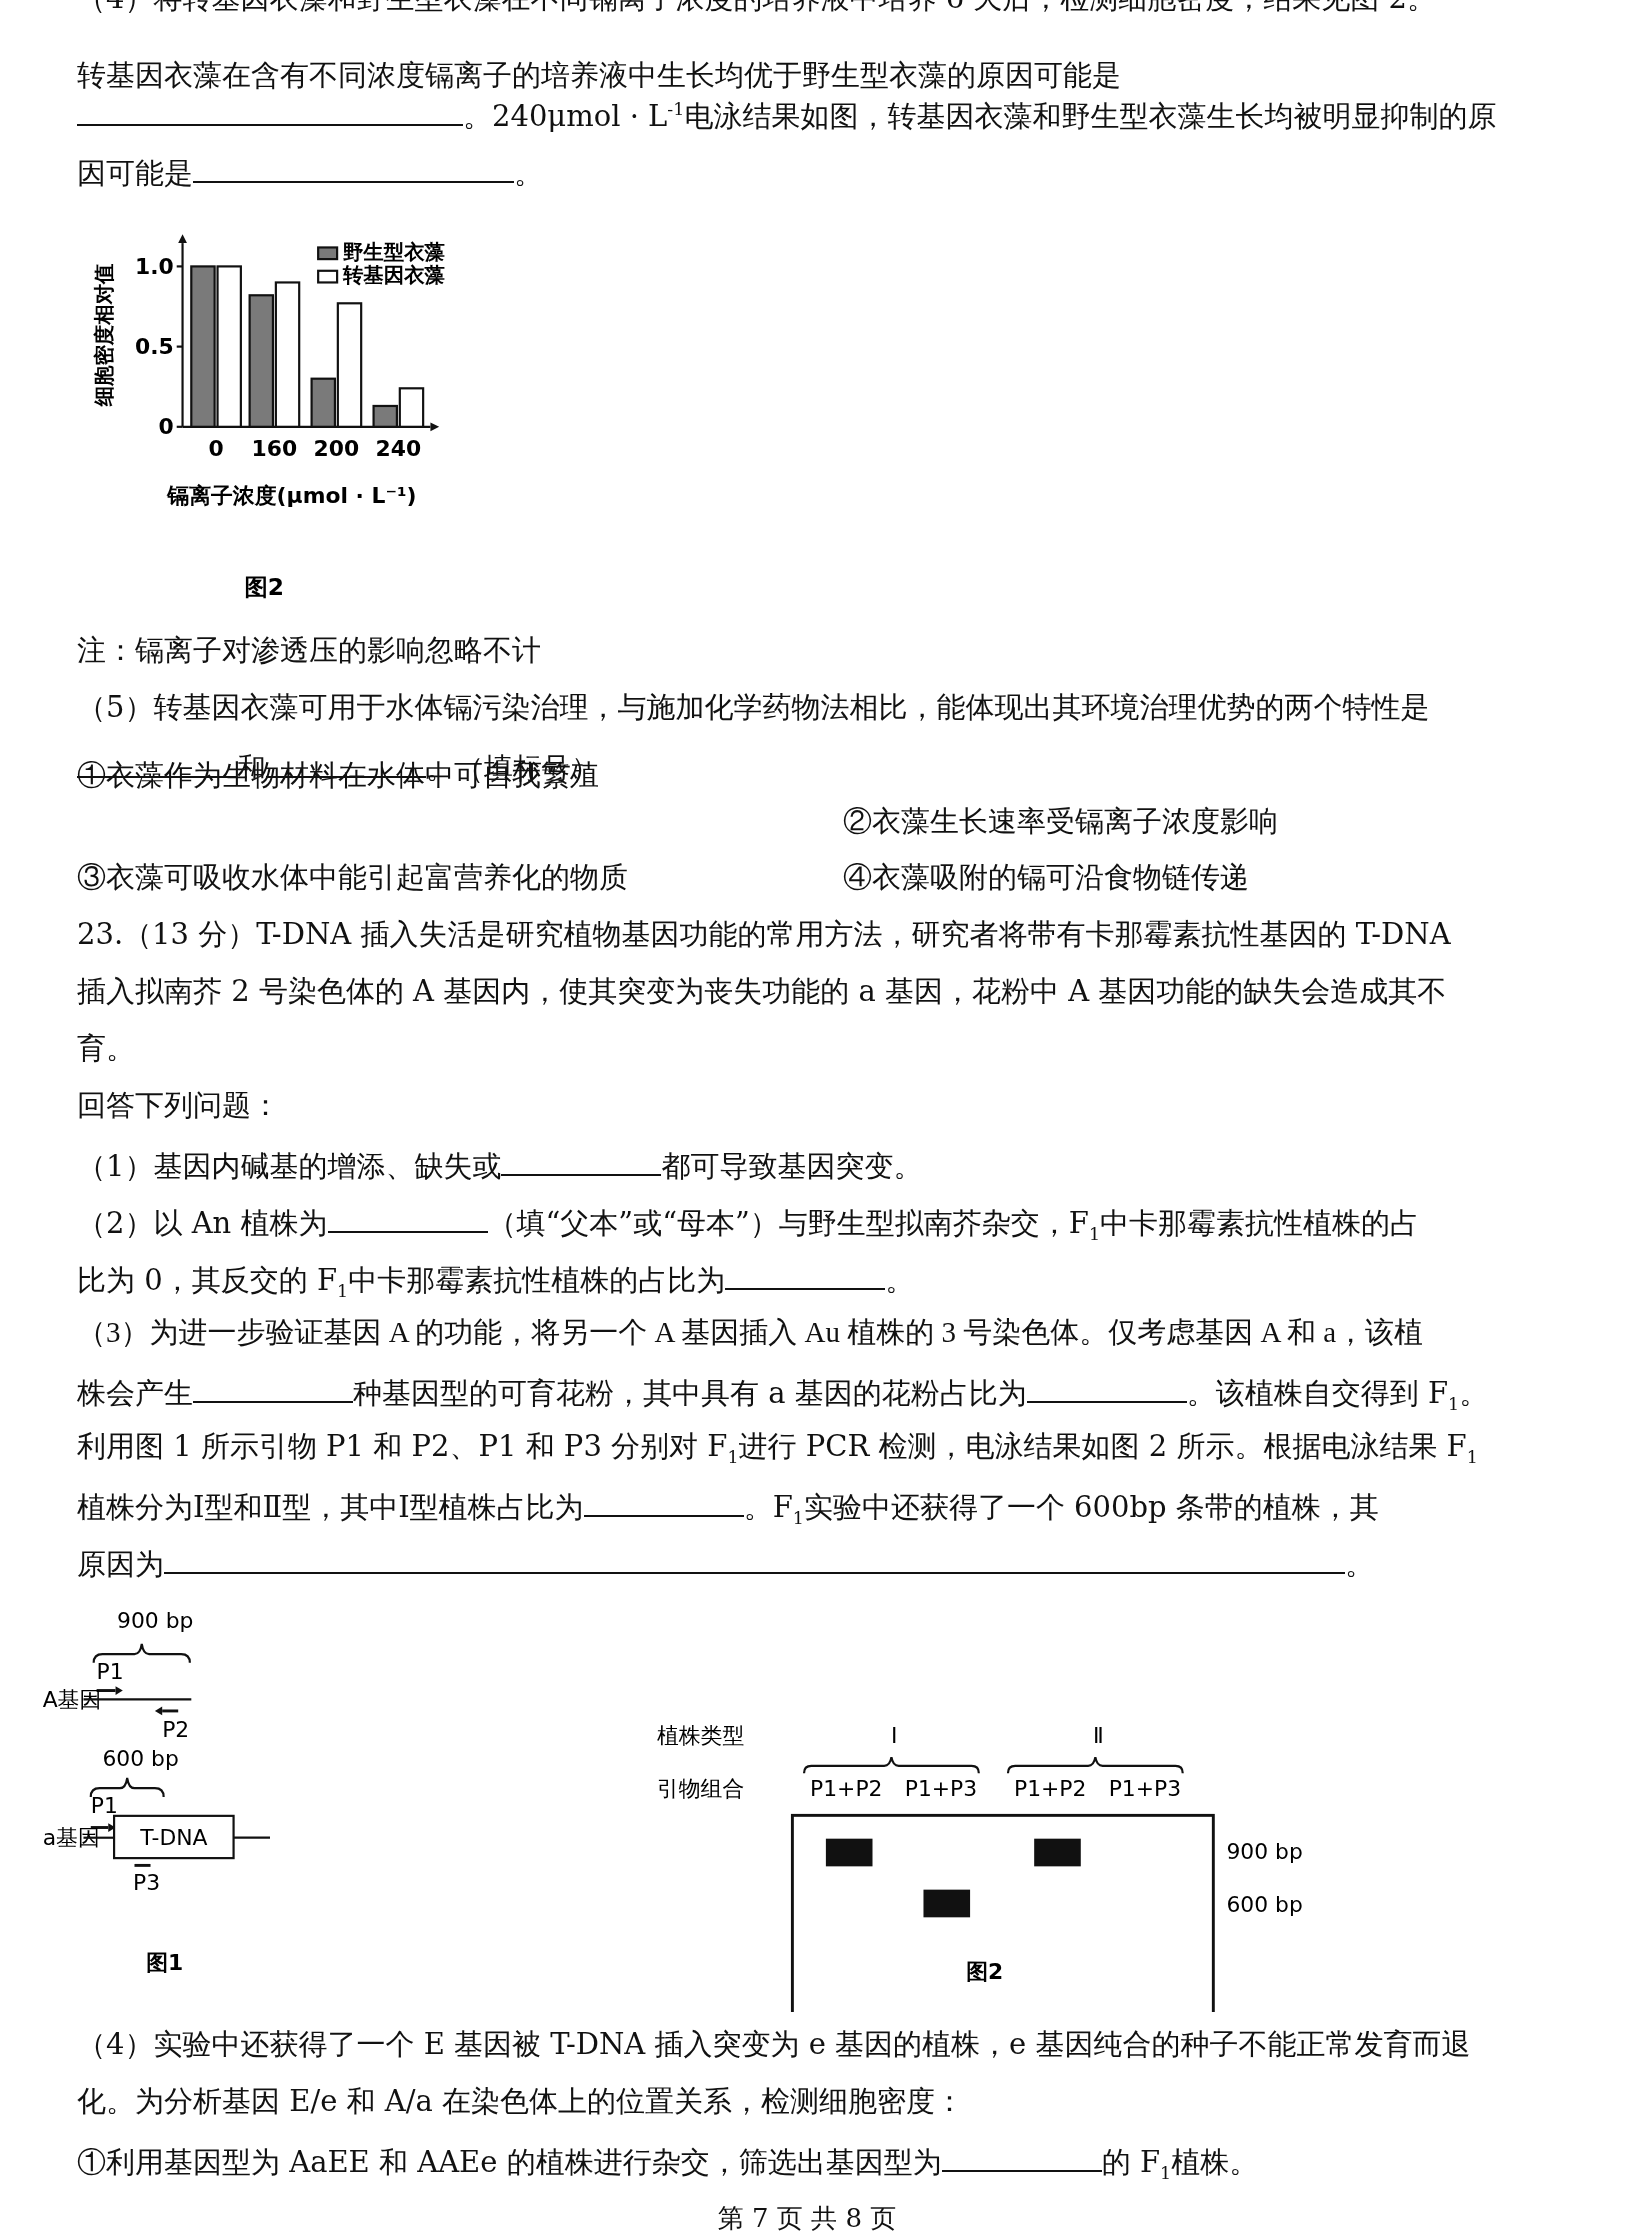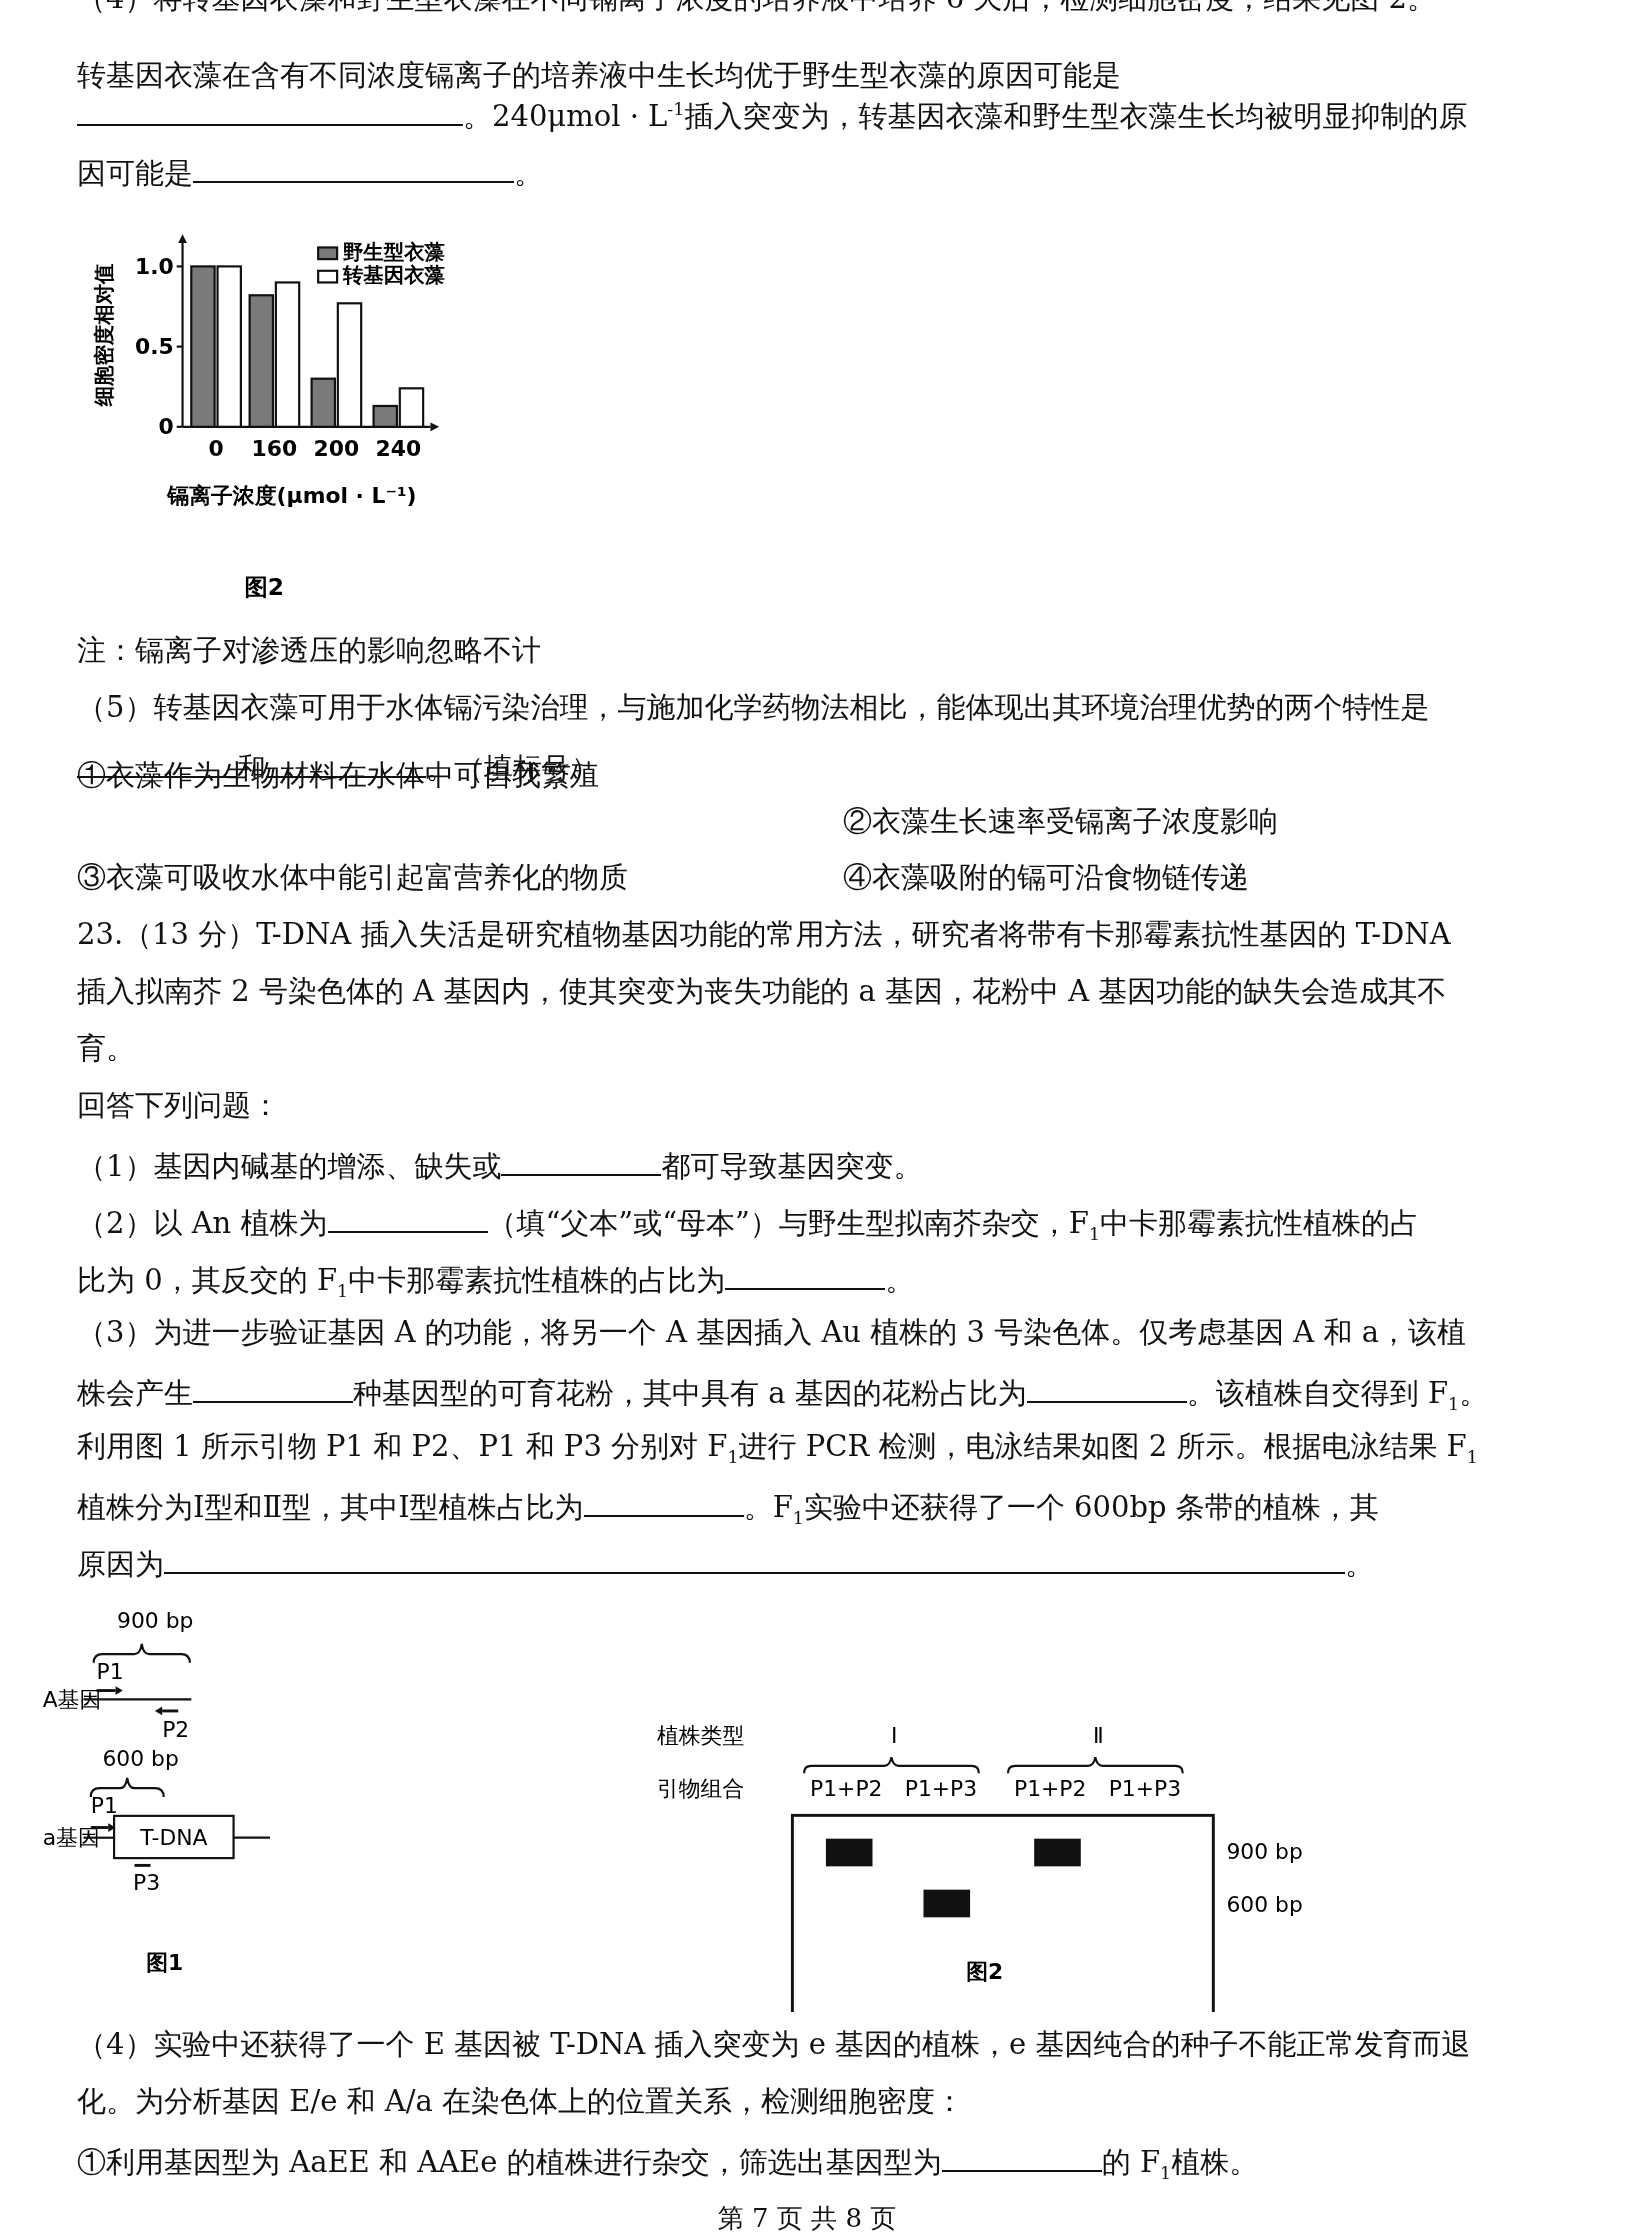--- a/index.html
+++ b/index.html
@@ -15,21 +15,21 @@
   .fig { position: absolute; }
   .figtxt { font-family: "DejaVu Sans", sans-serif; font-size: 30px; }
   .footer { position: absolute; top: 2201px; left: 0; width: 1614px; text-align: center; font-size: 26px; }
 </style>
 </head>
 <body>
 
 <div class="line" style="top:-16px;">（4）将转基因衣藻和野生型衣藻在不同镉离子浓度的培养液中培养 6 天后，检测细胞密度，结果见图 2。</div>
 <div class="line" style="top:41px;margin-top:20px;">转基因衣藻在含有不同浓度镉离子的培养液中生长均优于野生型衣藻的原因可能是</div>
 <div class="line" style="top:98px;">
-  <span class="blank" style="width:386px;"></span><span>。240μmol · L</span><sup>-1</sup><span>插入突变为，转基因衣藻和野生型衣藻生长均被明显抑制的原</span>
+  <span class="blank" style="width:386px;"></span><span>。240μmol · L</span><sup>-1</sup><span>电泳结果如图，转基因衣藻和野生型衣藻生长均被明显抑制的原</span>
 </div>
 <div class="line" style="top:155px;">
   <span>因可能是</span><span class="blank" style="width:321px;"></span><span>。</span>
 </div>
 
 <svg class="fig" id="bar-chart" style="left:73px; top:211px;font-size:40px" width="693" height="401" viewBox="0 0 950 550">
   <g id="chart-layer">
       <line x1="150" y1="296" x2="490" y2="296" stroke="#111" stroke-width="3"></line>
       <polygon points="490,290 502,296 490,302" fill="#111"></polygon>
       <line x1="150" y1="296" x2="150" y2="44" stroke="#111" stroke-width="3"></line>
@@ -78,21 +78,21 @@
 <div class="line" style="top:1091px;">回答下列问题：</div>
 <div class="line" style="top:1148px;">
   <span>（1）基因内碱基的增添、缺失或</span><span class="blank" style="width:160px;"></span><span>都可导致基因突变。</span>
 </div>
 <div class="line" style="top:1205px;">
   <span>（2）以 An 植株为</span><span class="blank" style="width:160px;"></span><span>（填“父本”或“母本”）与野生型拟南芥杂交，F</span><sub>1</sub><span>中卡那霉素抗性植株的占</span>
 </div>
 <div class="line" style="top:1262px;">
   <span>比为 0，其反交的 F</span><sub>1</sub><span>中卡那霉素抗性植株的占比为</span><span class="blank" style="width:160px;"></span><span>。</span>
 </div>
-<div class="line" style="top:1318px;">（3）为进一步验证基因 A 的功能，将另一个 A 基因插入 Au 植株的 3 号染色体。仅考虑基因 A 和 a，该植</div>
+<div class="line" style="top:1318px;font-family:Liberation Serif, serif;">（3）为进一步验证基因 A 的功能，将另一个 A 基因插入 Au 植株的 3 号染色体。仅考虑基因 A 和 a，该植</div>
 <div class="line" style="top:1375px;">
   <span>株会产生</span><span class="blank" style="width:160px;"></span><span>种基因型的可育花粉，其中具有 a 基因的花粉占比为</span><span class="blank" style="width:160px;"></span><span>。该植株自交得到 F</span><sub>1</sub><span>。</span>
 </div>
 <div class="line" style="top:1432px;">
   <span>利用图 1 所示引物 P1 和 P2、P1 和 P3 分别对 F</span><sub>1</sub><span>进行 PCR 检测，电泳结果如图 2 所示。根据电泳结果 F</span><sub>1</sub>
 </div>
 <div class="line" style="top:1489px;">
   <span>植株分为Ⅰ型和Ⅱ型，其中Ⅰ型植株占比为</span><span class="blank" style="width:160px;"></span><span>。F</span><sub>1</sub><span>实验中还获得了一个 600bp 条带的植株，其</span>
 </div>
 <div class="line" style="top:1546px;">

